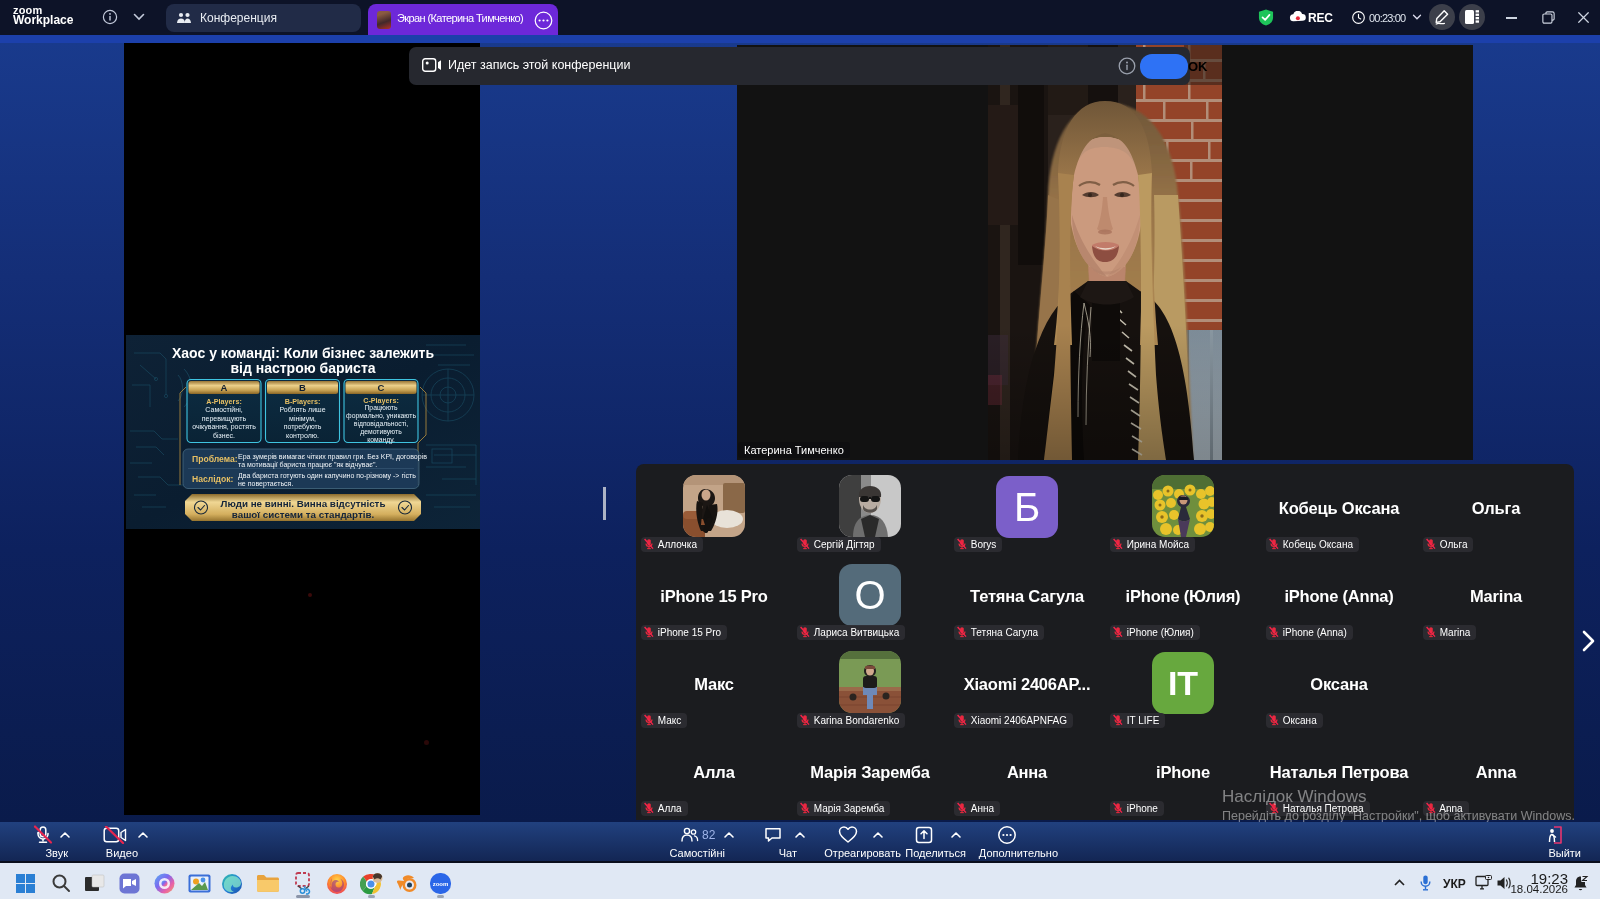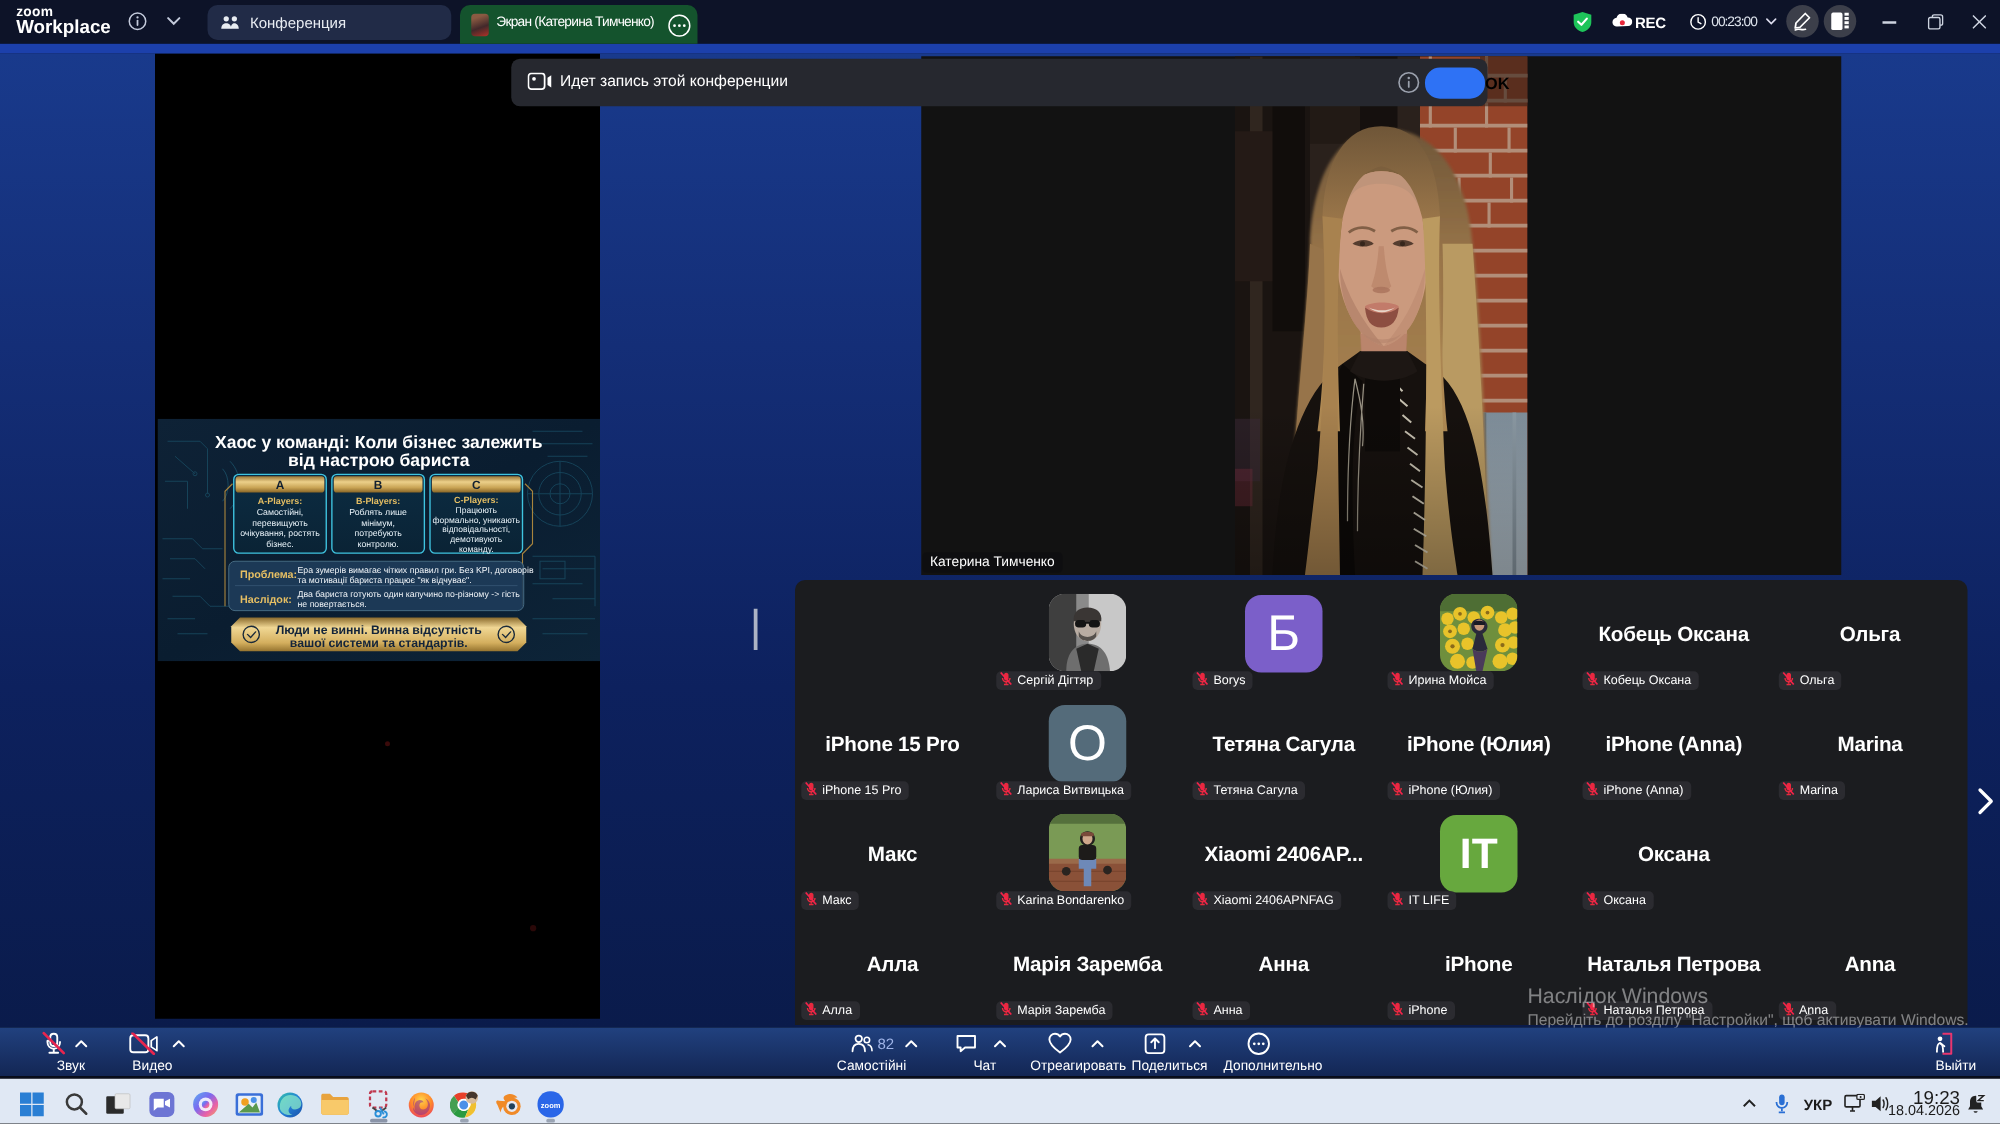--- a/index.html
+++ b/index.html
@@ -4,23 +4,23 @@
 <style>
   * { margin:0; padding:0; box-sizing:border-box; }
   html,body { width:1600px; height:899px; overflow:hidden; background:#000; }
   body { font-family:"Liberation Sans", sans-serif; position:relative; }
   .abs { position:absolute; }
 
   
   #topbar { left:0; top:0; width:1600px; height:35px; background:#0d1328; }
   #bluestrip { left:0; top:35px; width:1600px; height:8px; background:#1c40ab; }
   .logo-zoom { left:13px; top:4px; color:#fff; font-size:11px; font-weight:bold; letter-spacing:.2px; }
-  .logo-wp { left:13px; top:13px; color:#fff; font-size:15px; font-weight:bold;text-align:right; }
+  .logo-wp { left:13px; top:13px; color:#fff; font-size:12px; font-weight:bold;text-align:right; }
   #tab1 { left:166px; top:4px; width:195px; height:28px; background:#212b47; border-radius:8px; color:#e8ecf2; font-size:12px; line-height:28px; white-space:nowrap; }
-  #tab2 { left:368px; top:4px; width:190px; height:31px; background:#14532d; border-radius:8px 8px 0 0; color:#fff; font-size:11px; letter-spacing:-0.6px; line-height:29px; white-space:nowrap; }
+  #tab2 { left:368px; top:4px; width:190px; height:31px; background:#6d28d9; border-radius:8px 8px 0 0; color:#fff; font-size:11px; letter-spacing:-0.6px; line-height:29px; white-space:nowrap; }
 
   
   #main { left:0; top:43px; width:1600px; height:779px; background:linear-gradient(#193a8c 0%, #142e77 30%, #0d215e 65%, #0a1b4b 100%); }
   #sharebar { left:124px; top:0px; width:356px; height:772px; background:#000; }
   #videoarea { left:737px; top:2px; width:736px; height:415px; background:#121212; overflow:hidden; }
   #gridpanel { left:636px; top:421px; width:938px; height:356px; background:#1b1c1f; border-radius:8px 8px 0 0; }
 
   
   #notif { left:409px; top:4px; width:781px; height:38px; background:#26282f; border-radius:7px; color:#fff; }
   #okbtn { left:731px; top:7px; width:34px; height:25px; background:#2e72f5; border-radius:12px; color:#000000; font-size:13px; font-weight:bold; text-align:center; line-height:25px;padding-left:48px; }
@@ -345,20 +345,38 @@
       <defs>
         <g id="mic">
           <path d="M6 1.2 C4.9 1.2 4.2 2 4.2 3 V5.6 C4.2 6.6 4.9 7.4 6 7.4 C7.1 7.4 7.8 6.6 7.8 5.6 V3 C7.8 2 7.1 1.2 6 1.2 Z" fill="#e8293e"></path>
           <path d="M3 5.4 a3 3 0 0 0 6 0" fill="none" stroke="#e8293e" stroke-width="1.1"></path>
           <line x1="6" y1="8.6" x2="6" y2="10" stroke="#e8293e" stroke-width="1.1"></line>
           <line x1="4.2" y1="10.6" x2="7.8" y2="10.6" stroke="#e8293e" stroke-width="1.1"></line>
           <line x1="1.6" y1="1" x2="10" y2="10.6" stroke="#f5234a" stroke-width="1.4"></line>
         </g>
       </defs>
     </svg>
+<div class="tile" style="left:636px;top:425px">
+      <div class="pavatar"><svg width="62" height="62" viewBox="0 0 62 62">
+          <rect width="62" height="62" fill="#c3a488"></rect>
+          <rect x="0" y="0" width="62" height="10" fill="#b49478"></rect>
+          <rect x="40" y="8" width="22" height="30" rx="2" fill="#8a6848"></rect>
+          <ellipse cx="44" cy="44" rx="16" ry="9" fill="#e8e2d8"></ellipse>
+          <rect x="0" y="40" width="22" height="22" fill="#8a4f2e"></rect>
+          <rect x="0" y="36" width="20" height="8" rx="4" fill="#9a5c38"></rect>
+          <path d="M22 14 C18 14 15 18 15 23 C15 27 17 30 20 31 L16 44 L30 44 L27 31 C30 30 32 27 32 23 C32 18 28 14 22 14 Z" fill="#1c1714"></path>
+          <path d="M14 26 L20 28 L18 50 L26 50 L26 30 L34 29 C36 38 32 50 28 56 L18 56 C14 48 12 34 14 26 Z" fill="#171310"></path>
+          <ellipse cx="23" cy="20" rx="4.5" ry="5.5" fill="#caa58a"></ellipse>
+          <path d="M24 30 L30 44 L24 56 L20 44 Z" fill="#12100e"></path>
+          <rect x="22" y="42" width="5" height="16" rx="2" fill="#14110f" transform="rotate(18 24 50)"></rect>
+        </svg></div>
+      <div class="tlabel"><svg width="12" height="12" viewBox="0 0 12 12" style="vertical-align:-2px">
+          <use href="#mic"></use>
+        </svg> Аллочка</div>
+    </div>
 <div class="tile" style="left:792px;top:425px">
       <div class="pavatar"><svg width="62" height="62" viewBox="0 0 62 62">
           <rect width="62" height="62" fill="#c8c8c8"></rect>
           <rect x="0" y="0" width="26" height="62" fill="#3f3f3f"></rect>
           <rect x="22" y="0" width="10" height="62" fill="#8a8a8a"></rect>
           <path d="M14 62 C14 46 22 40 31 40 C42 40 48 48 49 62 Z" fill="#6e6e6e"></path>
           <path d="M22 44 L31 40 L40 44 L36 62 L26 62 Z" fill="#2a2a2a"></path>
           <path d="M31 12 C24 12 20 17 20 24 C20 31 24 38 31 38 C38 38 42 31 42 24 C42 17 38 12 31 12 Z" fill="#b8aca2"></path>
           <path d="M31 11 C24 11 19 15 20 22 L42 22 C43 15 38 11 31 11 Z" fill="#3a3634"></path>
           <rect x="21" y="21" width="9" height="6" rx="3" fill="#141414"></rect>

